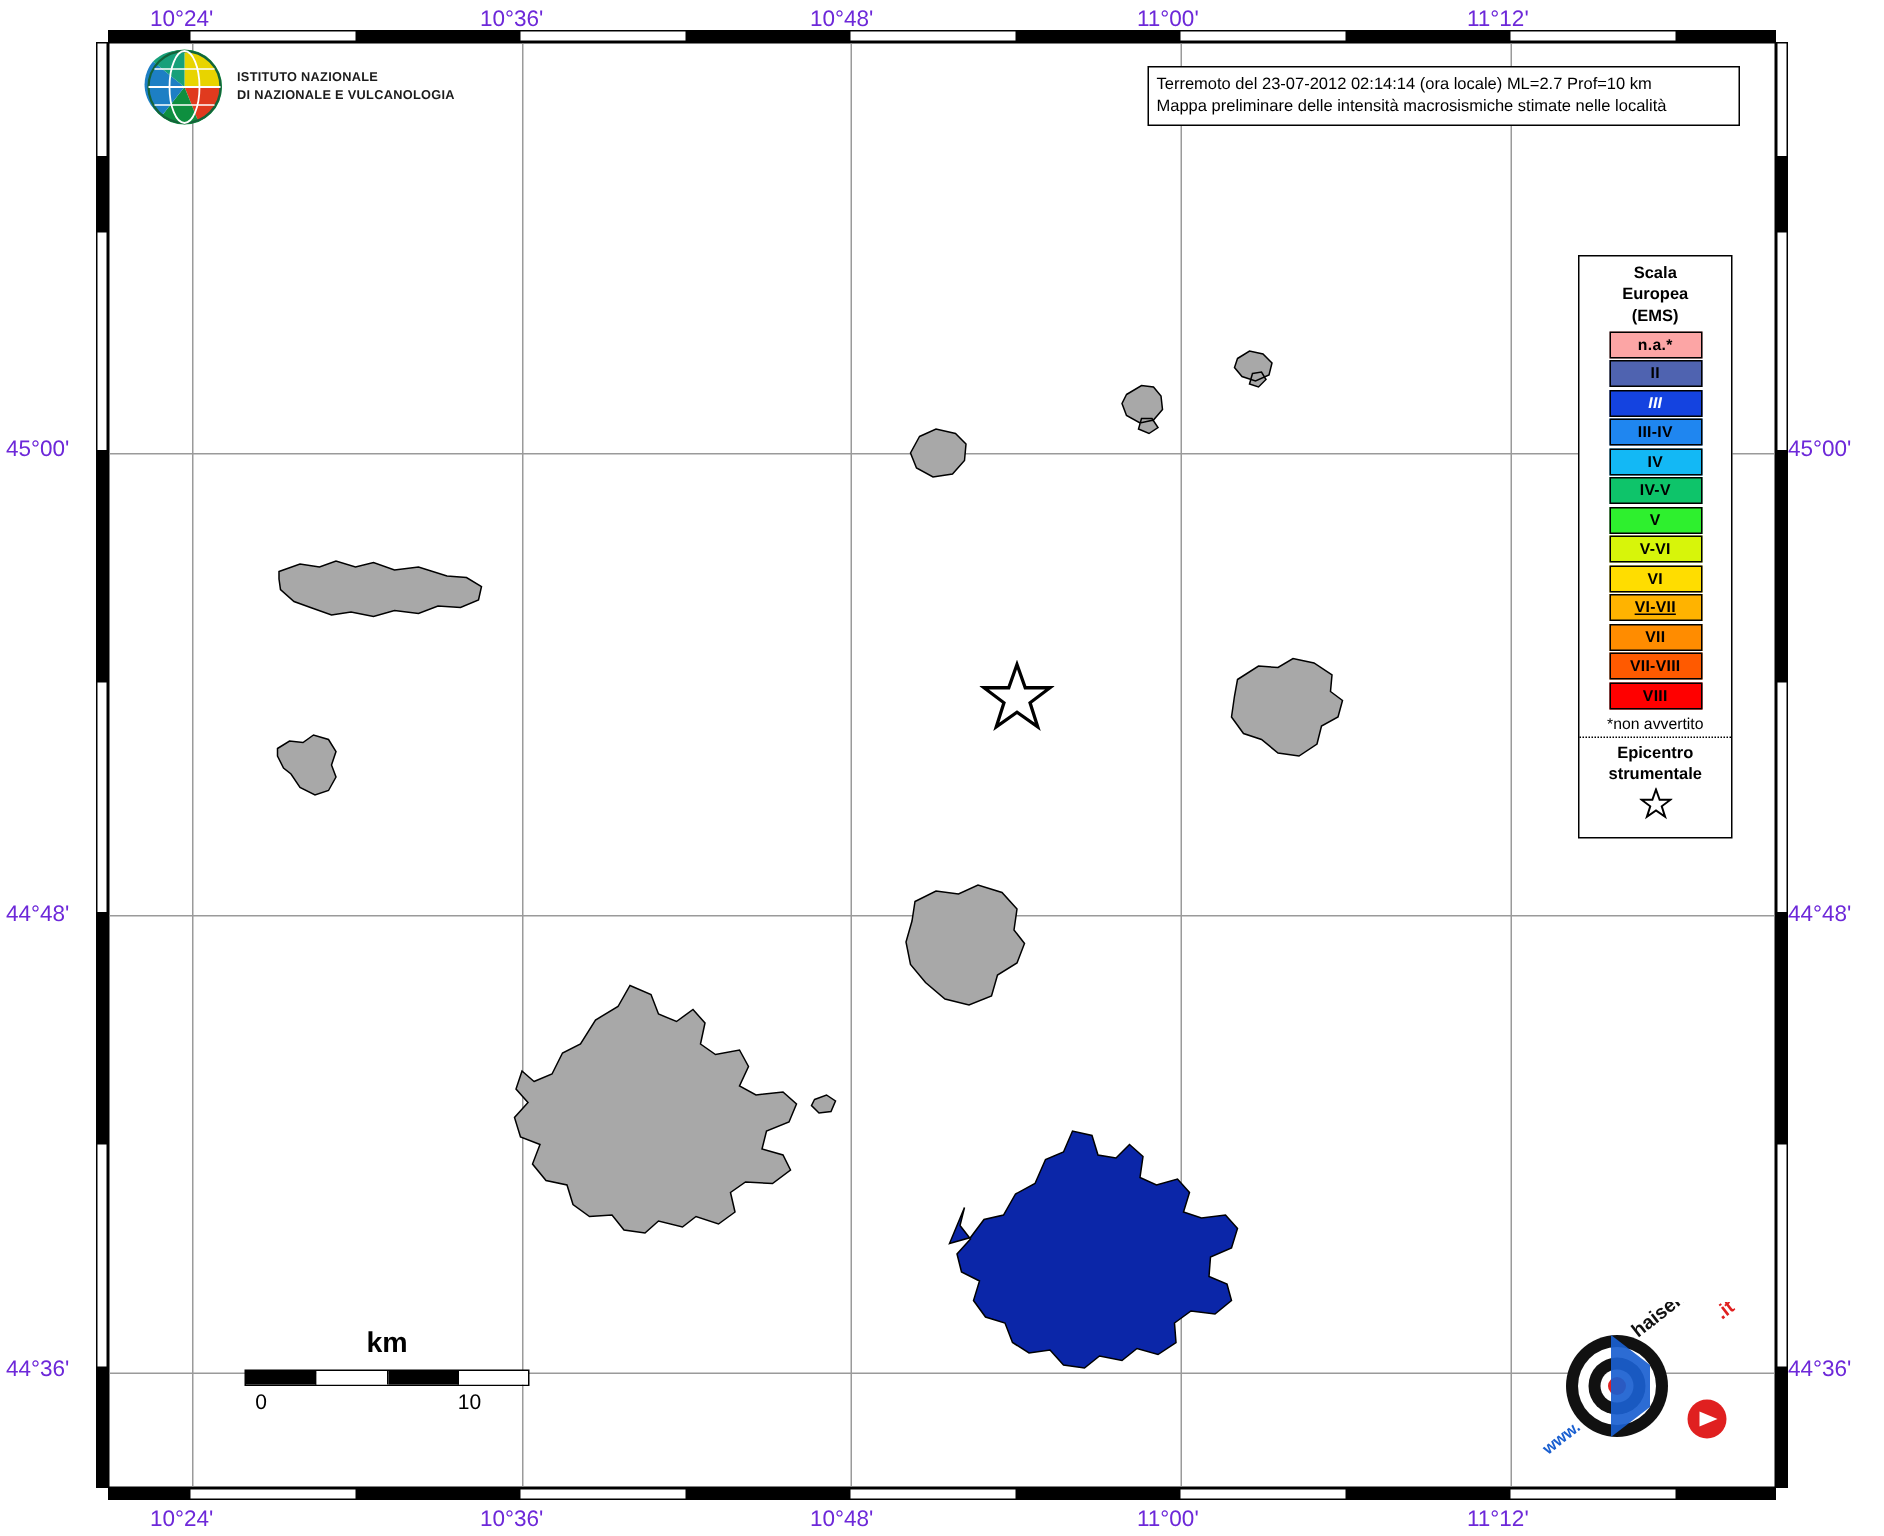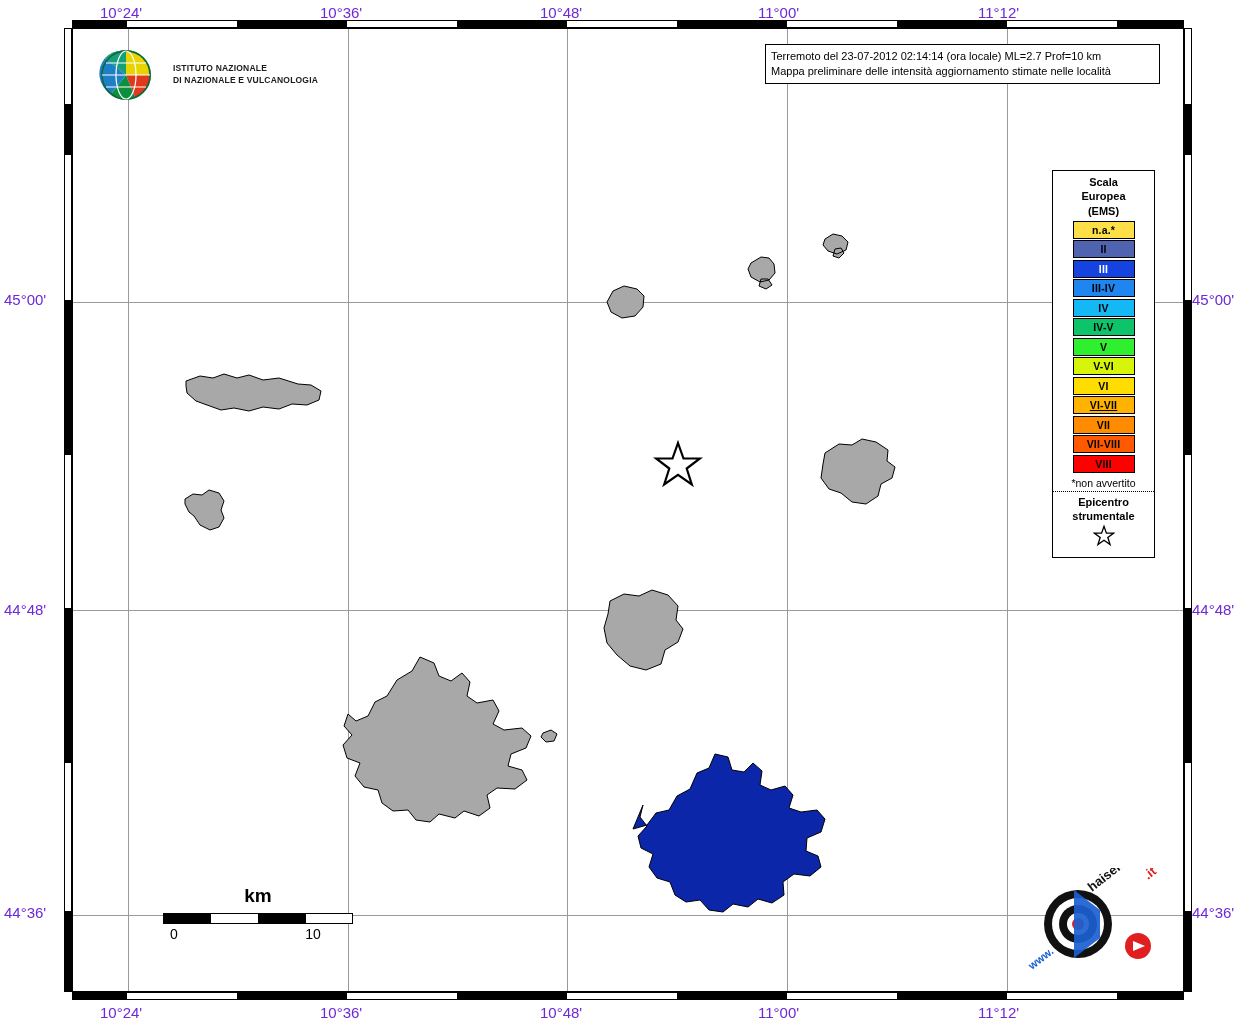--- a/index.html
+++ b/index.html
@@ -67,27 +67,26 @@
     font-size: 15px;
     font-weight: normal;
     color: #6d28d9;
     white-space: nowrap;
   }
 
   
   #ingv-logo {
     position: absolute;
     left: 96px;
-    top: 47px;
+    top: 30px;
     width: 225px;
     height: 55px;
     display: flex;
     align-items: center;
-    gap: 20px;
-    justify-content: center;
+    gap: 8px;
   }
   #ingv-logo .logo-text {
     font-size: 8.5px;
     line-height: 1.35;
     color: #1b1b1b;
     font-weight: bold;
     letter-spacing: 0.2px;
   }
 
   
@@ -320,33 +319,33 @@
       <line x1="7" y1="39" x2="47" y2="39" stroke="#ffffff" stroke-width="1"></line>
     </svg>
     <div class="logo-text">
       <div>ISTITUTO NAZIONALE</div>
       <div>DI NAZIONALE E VULCANOLOGIA</div>
     </div>
   </div>
 
   <div id="info-box">
     <div>Terremoto del 23-07-2012 02:14:14 (ora locale) ML=2.7 Prof=10 km</div>
-    <div>Mappa preliminare delle intensità aggiornamento stimate nelle località</div>
+    <div>Mappa preliminare delle intensità macrosismiche stimate nelle località</div>
   </div>
 
   <div id="legend">
     <div class="legend-title">
       <div>Scala</div>
       <div>Europea</div>
       <div>(EMS)</div>
     </div>
 
-    <div class="legend-row" style="background:#fde047;">n.a.*</div>
+    <div class="legend-row" style="background:#fca5a5;">n.a.*</div>
     <div class="legend-row" style="background:#4f63b0;">II</div>
-    <div class="legend-row" style="background:#1443e0; color:#fff;">III</div>
+    <div class="legend-row" style="background:#1443e0; color:#fff;font-style:italic;">III</div>
     <div class="legend-row" style="background:#1f86f0;">III-IV</div>
     <div class="legend-row" style="background:#13b8f5;">IV</div>
     <div class="legend-row" style="background:#0ec46a;">IV-V</div>
     <div class="legend-row" style="background:#2ef02e;">V</div>
     <div class="legend-row" style="background:#d7f50a;">V-VI</div>
     <div class="legend-row" style="background:#ffdd00;">VI</div>
     <div class="legend-row" style="background:#ffb300;text-decoration:underline;">VI-VII</div>
     <div class="legend-row" style="background:#ff8c00;">VII</div>
     <div class="legend-row" style="background:#ff5a00;">VII-VIII</div>
     <div class="legend-row" style="background:#ff0000;">VIII</div>

